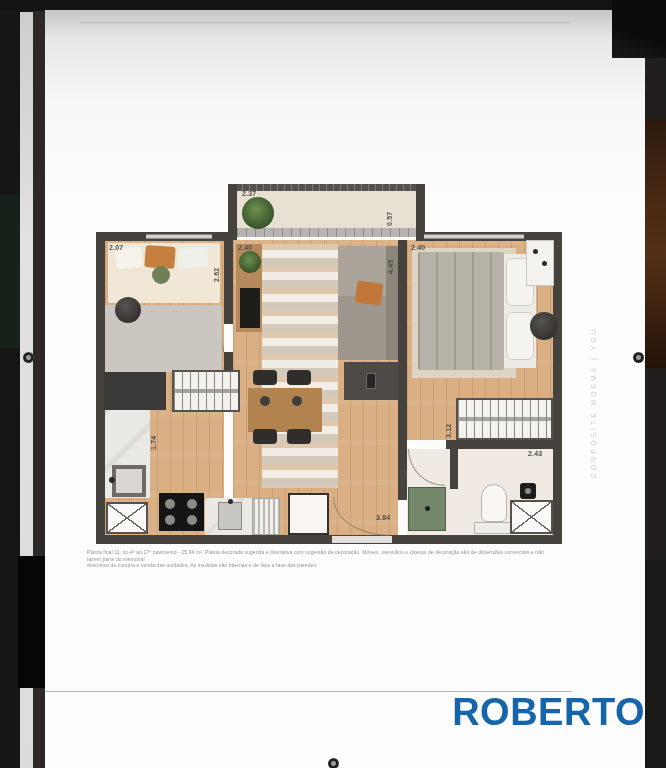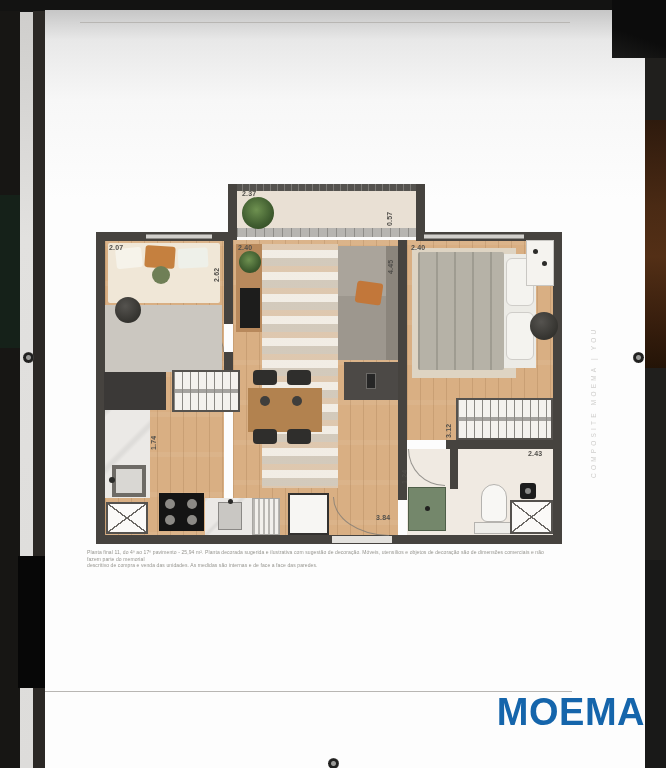--- a/index.html
+++ b/index.html
@@ -208,16 +208,16 @@
     <div class="abs dim" style="left:436px;top:270px;">2.43</div>
     <div class="abs dim" style="left:284px;top:334px;">3.84</div>
   </div>
 
   <div class="abs disclaimer" style="left:87px;top:549px;width:470px;">
     <div>Planta final 11, do 4º ao 17º pavimento - 25,94 m². Planta decorada sugerida e ilustrativa com sugestão de decoração. Móveis, utensílios e objetos de decoração são de dimensões comerciais e não fazem parte do memorial</div>
     <div>descritivo de compra e venda das unidades. As medidas são internas e de face a face das paredes.</div>
   </div>
 
   <div class="abs" style="left:300px;top:694px;width:345px;text-align:right;">
-    <div class="logo-name">MOEMA</div>
+    <div class="logo-name">ROBERTO</div>
   </div>
 
 </div>
 
 </body></html>

